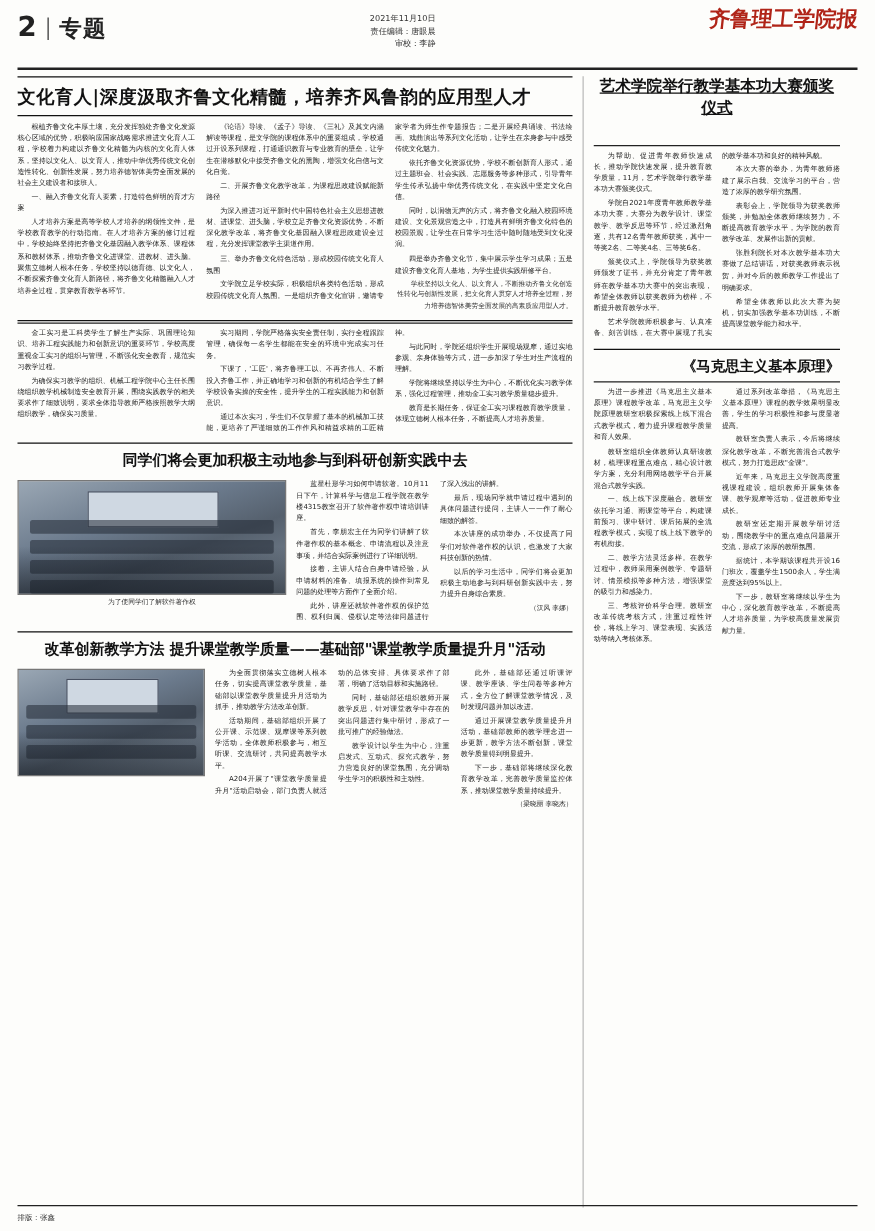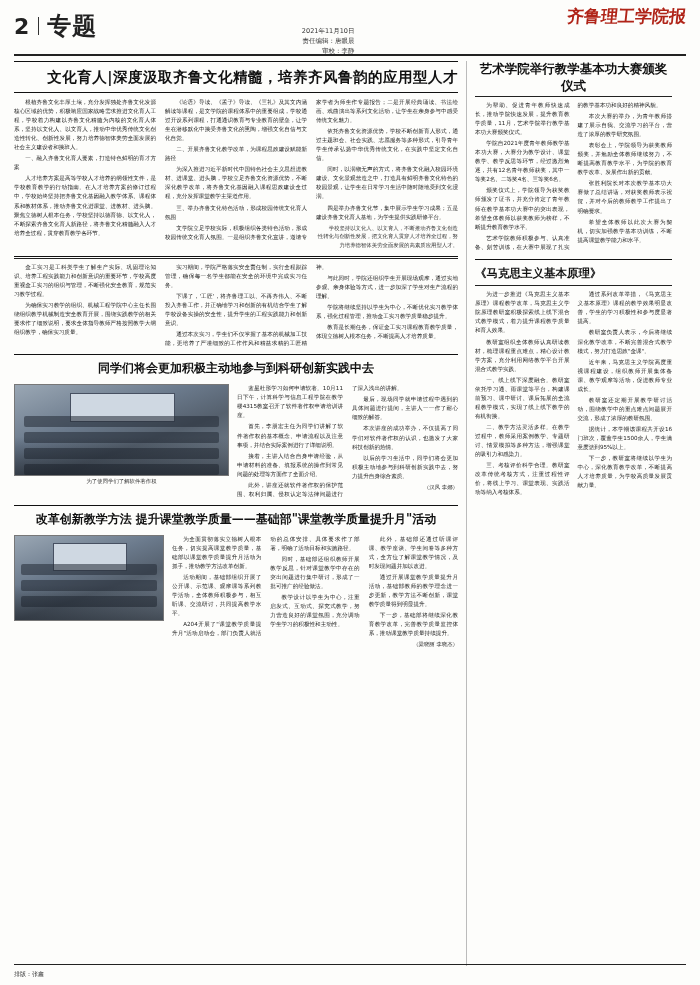--- a/index.html
+++ b/index.html
@@ -24,25 +24,25 @@
   }
   .page-num{
     display:flex;align-items:center;gap:6px;
     font-size:19px;font-weight:bold;color:#222;
     letter-spacing:1px;
   }
   .page-num .num{font-size:22px;}
   .page-num .bar{
     display:inline-block;width:1px;height:18px;background:#333;margin:0 2px;
   }
-  .page-num .sec{font-size:24px;}
+  .page-num .sec{font-size:18px;}
   .masthead-mid{
     text-align:right;
     font-size:6.5px;line-height:1.55;color:#333;
-    margin-right:8px;margin-top:16px;
+    margin-right:8px;margin-top:0;
   }
   .masthead-right{
     text-align:right;
     color:#b02418;
     font-weight:bold;
     font-size:17px;
     line-height:1;
     white-space:nowrap;
     transform:skewX(-6deg);
     font-family:"DejaVu Serif","Liberation Serif",serif;
@@ -61,21 +61,21 @@
     height:905px;
   }
   .col-left{width:452px;padding-right:8px;box-sizing:border-box;}
   .col-right{width:206px;padding-left:8px;box-sizing:border-box;border-left:1px solid #bbb;}
 
   
   .hl-box{
     border-top:1.5px solid #111;
     border-bottom:1.5px solid #111;
     padding:5px 0 5px 0;
-    text-align:right;
+    text-align:left;
   }
   .hl-main{
     font-family:"DejaVu Serif","Liberation Serif",serif;
     font-weight:bold;
     font-size:14.5px;
     letter-spacing:0.5px;
     color:#111;
   }
   .hl-sub{
     font-family:"DejaVu Serif","Liberation Serif",serif;
@@ -145,21 +145,21 @@
     font-size:5.4px;color:#333;text-align:center;margin:2px 0 3px 0;
   }
   .footer{
     position:absolute;left:14px;bottom:6px;font-size:6px;color:#333;
   }
   .footer-rule{
     position:absolute;left:14px;right:14px;bottom:20px;border-top:1px solid #222;
   }
   .red-head{
     font-family:"DejaVu Serif","Liberation Serif",serif;
-    font-weight:bold;font-size:11.5px;text-align:left;color:#111;line-height:1.35;
+    font-weight:bold;font-size:11.5px;text-align:right;color:#111;line-height:1.35;
   }
   .divider-strong{border-top:1.2px solid #111;margin:6px 0 0 0;}
 </style>
 </head>
 <body>
 
 <div class="page">
 
   <div class="masthead">
     <div class="page-num">
@@ -267,21 +267,21 @@
           <p>通过开展课堂教学质量提升月活动，基础部教师的教学理念进一步更新，教学方法不断创新，课堂教学质量得到明显提升。</p>
           <p>下一步，基础部将继续深化教育教学改革，完善教学质量监控体系，推动课堂教学质量持续提升。</p>
           <p class="sig">（梁晓丽 李晓杰）</p>
         </div>
       </div>
 
     </div>
 
     <div class="col-right">
 
-      <div class="hl-sub" style="padding-bottom:0;">艺术学院举行教学基本功大赛颁奖仪式</div>
+      <div class="hl-sub" style="padding-bottom:20px;text-decoration:underline;">艺术学院举行教学基本功大赛颁奖仪式</div>
       <div class="rule-thin"></div>
 
       <div class="r-body" style="column-count:2;column-gap:8px;margin-top:4px;">
         <p>为帮助、促进青年教师快速成长，推动学院快速发展，提升教育教学质量，11月，艺术学院举行教学基本功大赛颁奖仪式。</p>
         <p>学院自2021年度青年教师教学基本功大赛，大赛分为教学设计、课堂教学、教学反思等环节，经过激烈角逐，共有12名青年教师获奖，其中一等奖2名、二等奖4名、三等奖6名。</p>
         <p>颁奖仪式上，学院领导为获奖教师颁发了证书，并充分肯定了青年教师在教学基本功大赛中的突出表现，希望全体教师以获奖教师为榜样，不断提升教育教学水平。</p>
         <p>艺术学院教师积极参与、认真准备、刻苦训练，在大赛中展现了扎实的教学基本功和良好的精神风貌。</p>
         <p>本次大赛的举办，为青年教师搭建了展示自我、交流学习的平台，营造了浓厚的教学研究氛围。</p>
         <p>表彰会上，学院领导为获奖教师颁奖，并勉励全体教师继续努力，不断提高教育教学水平，为学院的教育教学改革、发展作出新的贡献。</p>
         <p>张胜利院长对本次教学基本功大赛做了总结讲话，对获奖教师表示祝贺，并对今后的教师教学工作提出了明确要求。</p>

